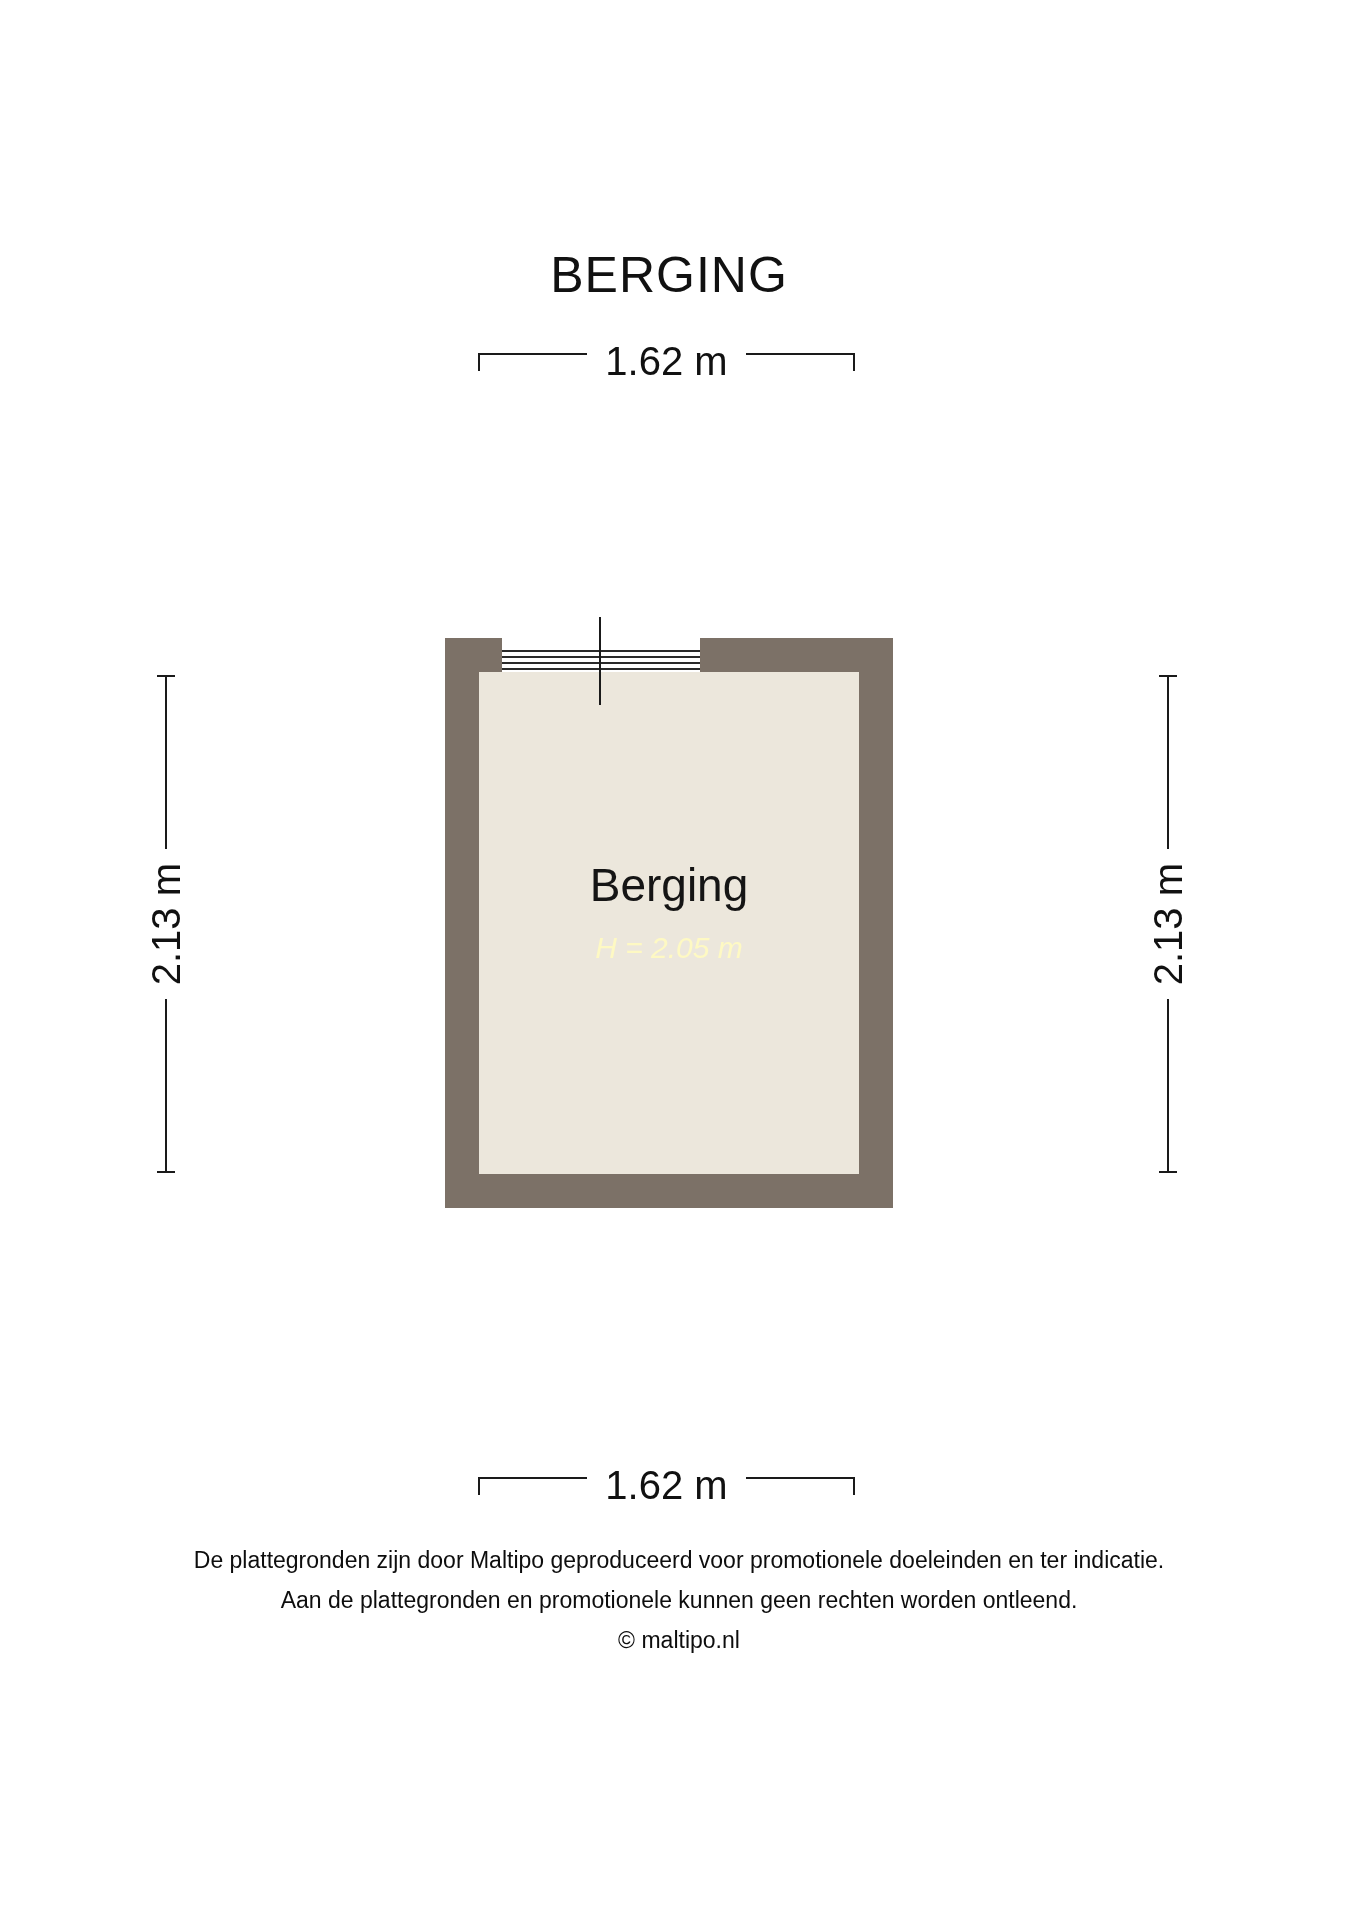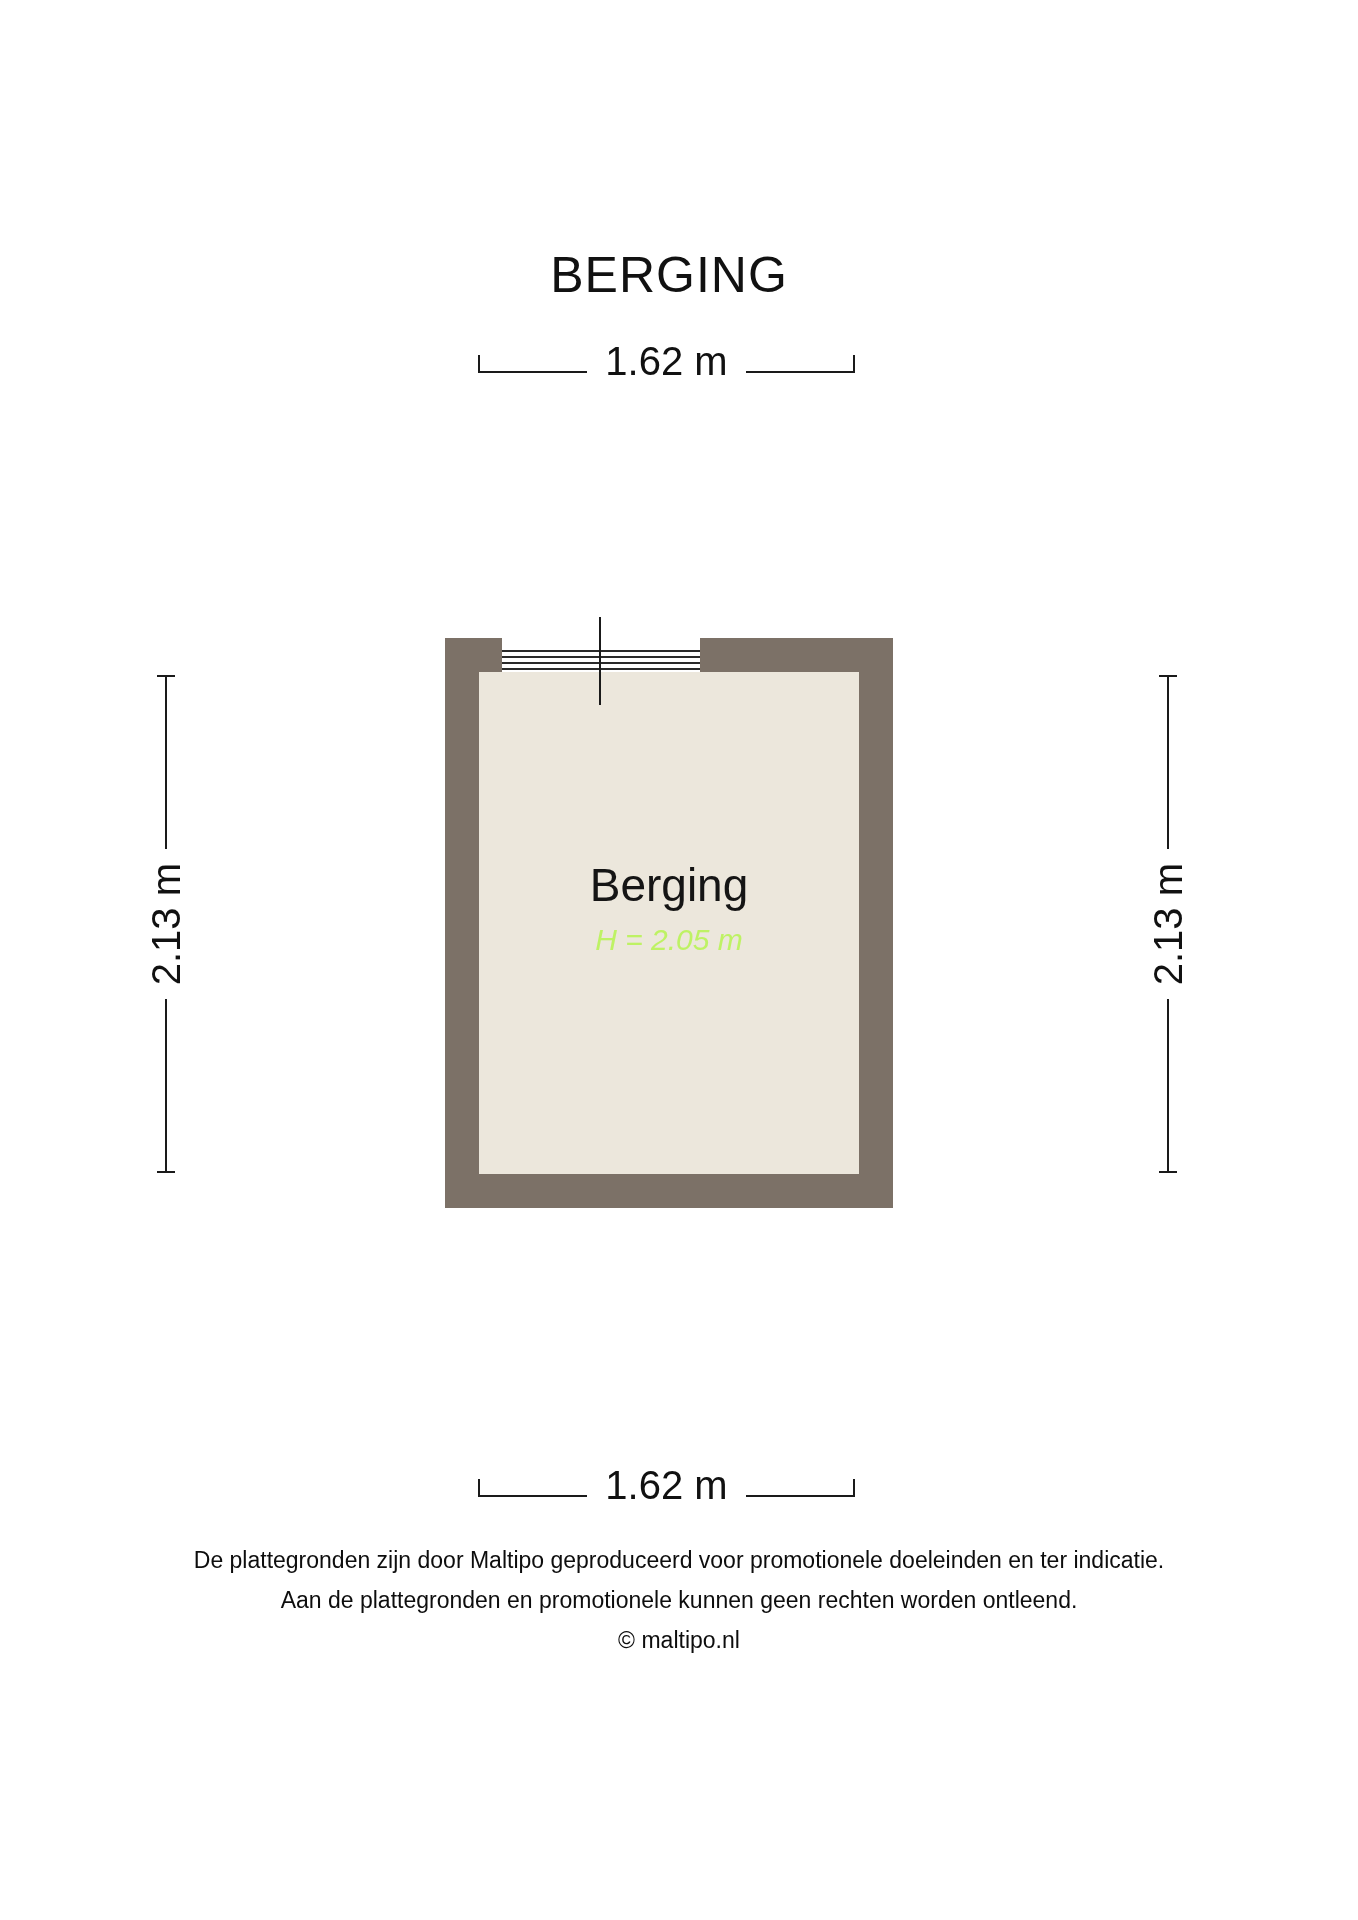--- a/index.html
+++ b/index.html
@@ -5,41 +5,41 @@
   html,body{margin:0;padding:0;background:#fff;}
   .canvas{
     position:relative;width:1358px;height:1920px;background:#ffffff;
     font-family:"Liberation Sans", sans-serif;color:#111;overflow:hidden;
   }
   .title{
     position:absolute;left:445px;top:246px;width:448px;
     text-align:center;font-size:50px;font-weight:500;letter-spacing:1px;color:#111;
   }
   
-  .h-dim{position:absolute;display:flex;align-items:flex-end;height:20px;}
+  .h-dim{position:absolute;display:flex;align-items:flex-start;height:20px;}
   .h-dim .tick{width:2px;height:18px;background:var(--line,#1a1a1a);flex:0 0 auto;}
   .h-dim .seg{flex:1 1 auto;height:2px;background:var(--line,#1a1a1a);}
   .h-dim .lbl{flex:0 0 auto;padding:0 18px;font-size:40px;color:#111;white-space:nowrap;line-height:20px;transform:translateY(-2px);}
   
   .v-dim{position:absolute;display:flex;flex-direction:column;align-items:center;width:20px;}
   .v-dim .tick{height:2px;width:18px;background:var(--line,#1a1a1a);flex:0 0 auto;}
   .v-dim .seg{flex:1 1 auto;width:2px;background:var(--line,#1a1a1a);}
   .v-dim .lbl{
     flex:0 0 auto;padding:14px 0;font-size:40px;color:#111;white-space:nowrap;
     writing-mode:vertical-rl;transform:rotate(180deg);
   }
   
   .room{position:absolute;left:445px;top:638px;width:448px;height:570px;background:var(--wall,#7c7167);}
   .floor{position:absolute;left:34px;top:34px;right:34px;bottom:34px;background:var(--floor,#ece7dc);}
   .opening{position:absolute;left:57px;top:0;width:198px;height:34px;background:#ffffff;}
   .oline{position:absolute;left:0;right:0;height:2px;background:#2a2a2a;display:block;}
   .marker{position:absolute;left:154px;top:-21px;width:2px;height:88px;background:#1a1a1a;}
   .room-label{position:absolute;left:0;right:0;top:222px;text-align:center;}
   .room-name{font-size:46px;color:#151515;line-height:1.1;}
-  .room-h{font-size:30px;font-style:italic;color:#bef264;margin-top:12px;}
+  .room-h{font-size:30px;font-style:italic;color:#fef9c3;margin-top:20px;}
   
   .footer{position:absolute;left:0;top:1540px;width:1358px;text-align:center;
     font-size:23px;line-height:40px;color:#0d0d0d;}
 </style>
 </head>
 <body>
 
 <div class="canvas">
 
   <div class="title">BERGING</div>

